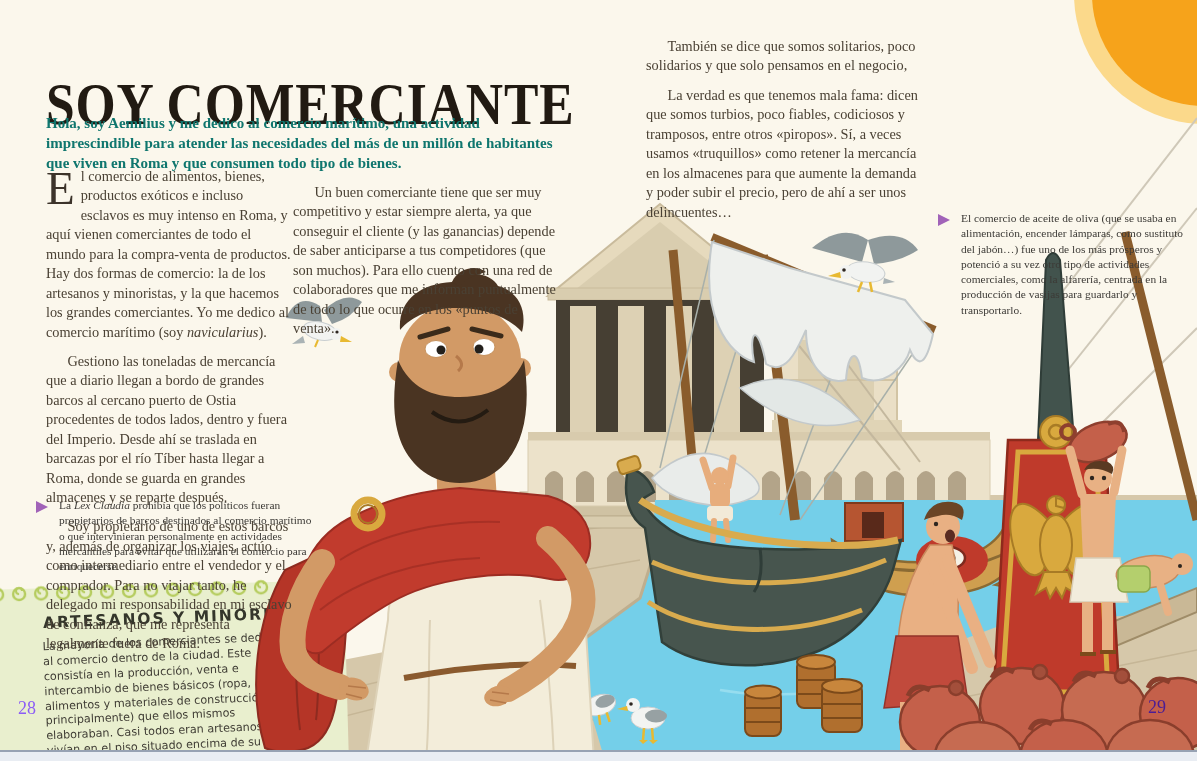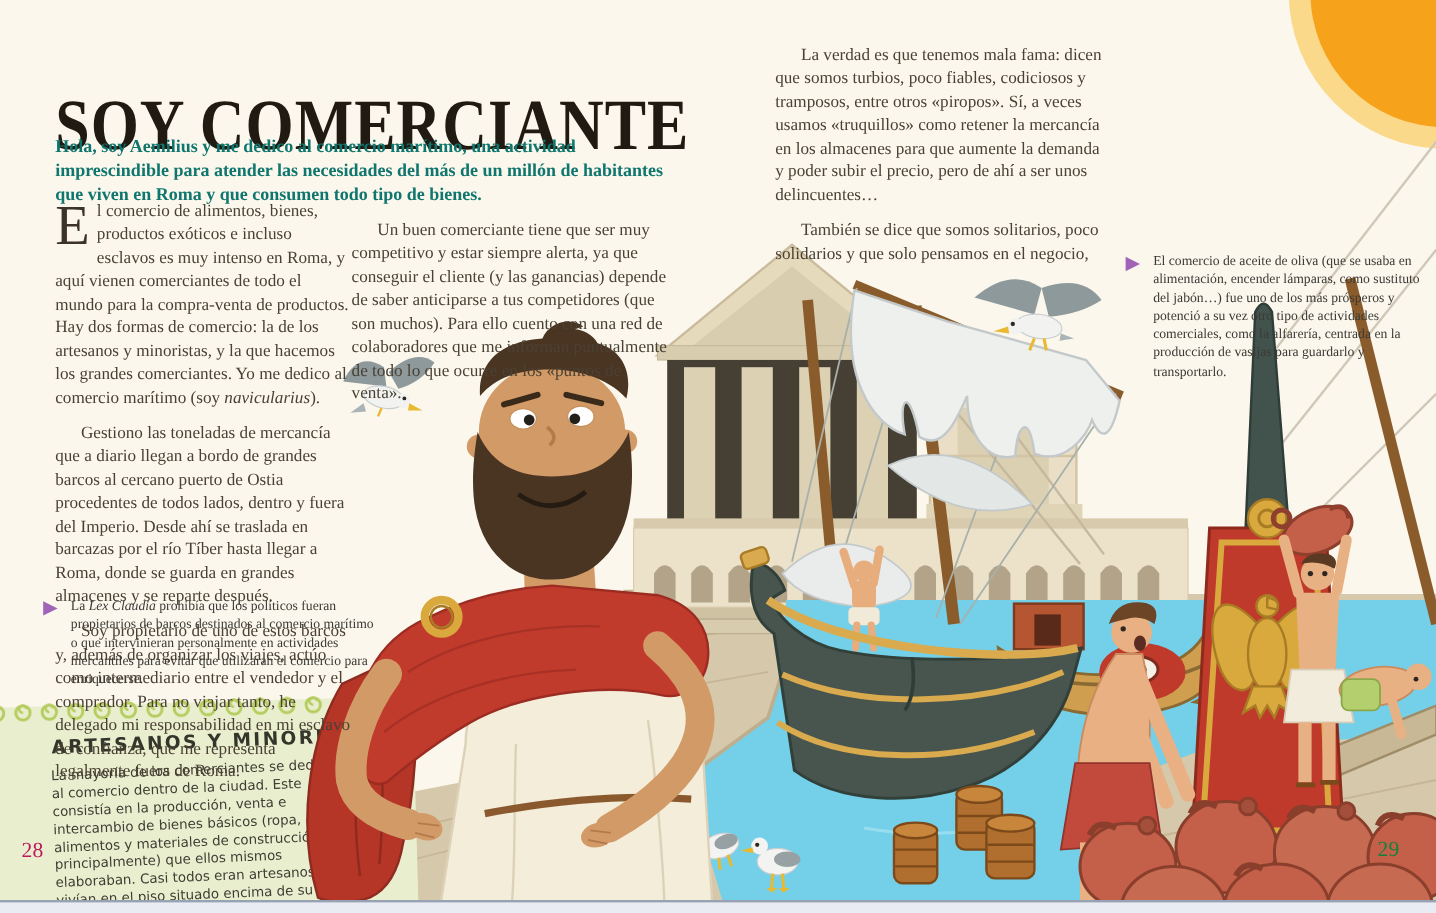--- a/index.html
+++ b/index.html
@@ -33,23 +33,23 @@
   .note-lex{left:36px;top:498px;width:282px;}
   .note-oliva{left:938px;top:211px;width:252px;}
 
   .greenbox{position:absolute;left:-14px;top:590px;width:358px;height:200px;z-index:2;
     background:#e9efce;transform:rotate(-1.6deg);transform-origin:left top;}
   .greenbox .swirls{position:absolute;left:0;top:-4px;width:100%;height:18px;}
   .gb-head{position:absolute;left:56px;top:24px;font-family:"DejaVu Sans",sans-serif;
     font-weight:700;font-size:15.5px;letter-spacing:2px;color:#34362b;transform:rotate(-.6deg);}
   .gb-body{position:absolute;left:56px;top:50px;width:258px;font-family:"DejaVu Sans",sans-serif;
     font-size:11.2px;line-height:1.33;color:#3f3c34;transform:rotate(-.8deg);}
-  .pagenum{position:absolute;font-size:18px;color:#be185d;}
+  .pagenum{position:absolute;font-size:18px;color:#8b5cf6;}
   .pn-left{left:18px;top:698px;z-index:4;}
-  .pn-right{left:1148px;top:697px;z-index:4;color:#15803d;}
+  .pn-right{left:1148px;top:697px;z-index:4;color:#4c1d95;}
   .page-edge{position:absolute;left:0;bottom:0;width:100%;height:9px;z-index:5;
     background:#e9edf3;border-top:2px solid #97a2b3;}
   i{font-style:italic;}
 </style>
 </head>
 <body>
 
 <div class="spread">
 
   <svg class="scene" width="1197" height="761" viewBox="0 0 1197 761">
@@ -406,22 +406,22 @@
     <div class="col col2">
       <p>Un buen comerciante tiene que ser muy competitivo y estar siempre alerta, ya que conseguir el cliente (y las ganancias) depende de saber anticiparse a tus competidores (que son muchos). Para ello cuento con una red de colaboradores que me informan puntualmente de todo lo que ocurre en los «puntos de venta».</p>
     </div>
 
     <div class="note note-lex">
       <span class="tri"></span>
       <span class="ntext"><span>La </span><i>Lex Claudia</i><span> prohibía que los políticos fueran propietarios de barcos destinados al comercio marítimo o que intervinieran personalmente en actividades mercantiles para evitar que utilizaran el comercio para enriquecerse.</span></span>
     </div>
 
     <div class="col col3">
+      <p>También se dice que somos solitarios, poco solidarios y que solo pensamos en el negocio,</p>
       <p>La verdad es que tenemos mala fama: dicen que somos turbios, poco fiables, codiciosos y tramposos, entre otros «piropos». Sí, a veces usamos «truquillos» como retener la mercancía en los almacenes para que aumente la demanda y poder subir el precio, pero de ahí a ser unos delincuentes…</p>
-      <p>También se dice que somos solitarios, poco solidarios y que solo pensamos en el negocio,</p>
     </div>
 
     <div class="col col4">
     </div>
 
     <div class="note note-oliva">
       <span class="tri"></span>
       <span class="ntext">El comercio de aceite de oliva (que se usaba en alimentación, encender lámparas, como sustituto del jabón…) fue uno de los más prósperos y potenció a su vez otro tipo de actividades comerciales, como la alfarería, centrada en la producción de vasijas para guardarlo y transportarlo.</span>
     </div>
 

